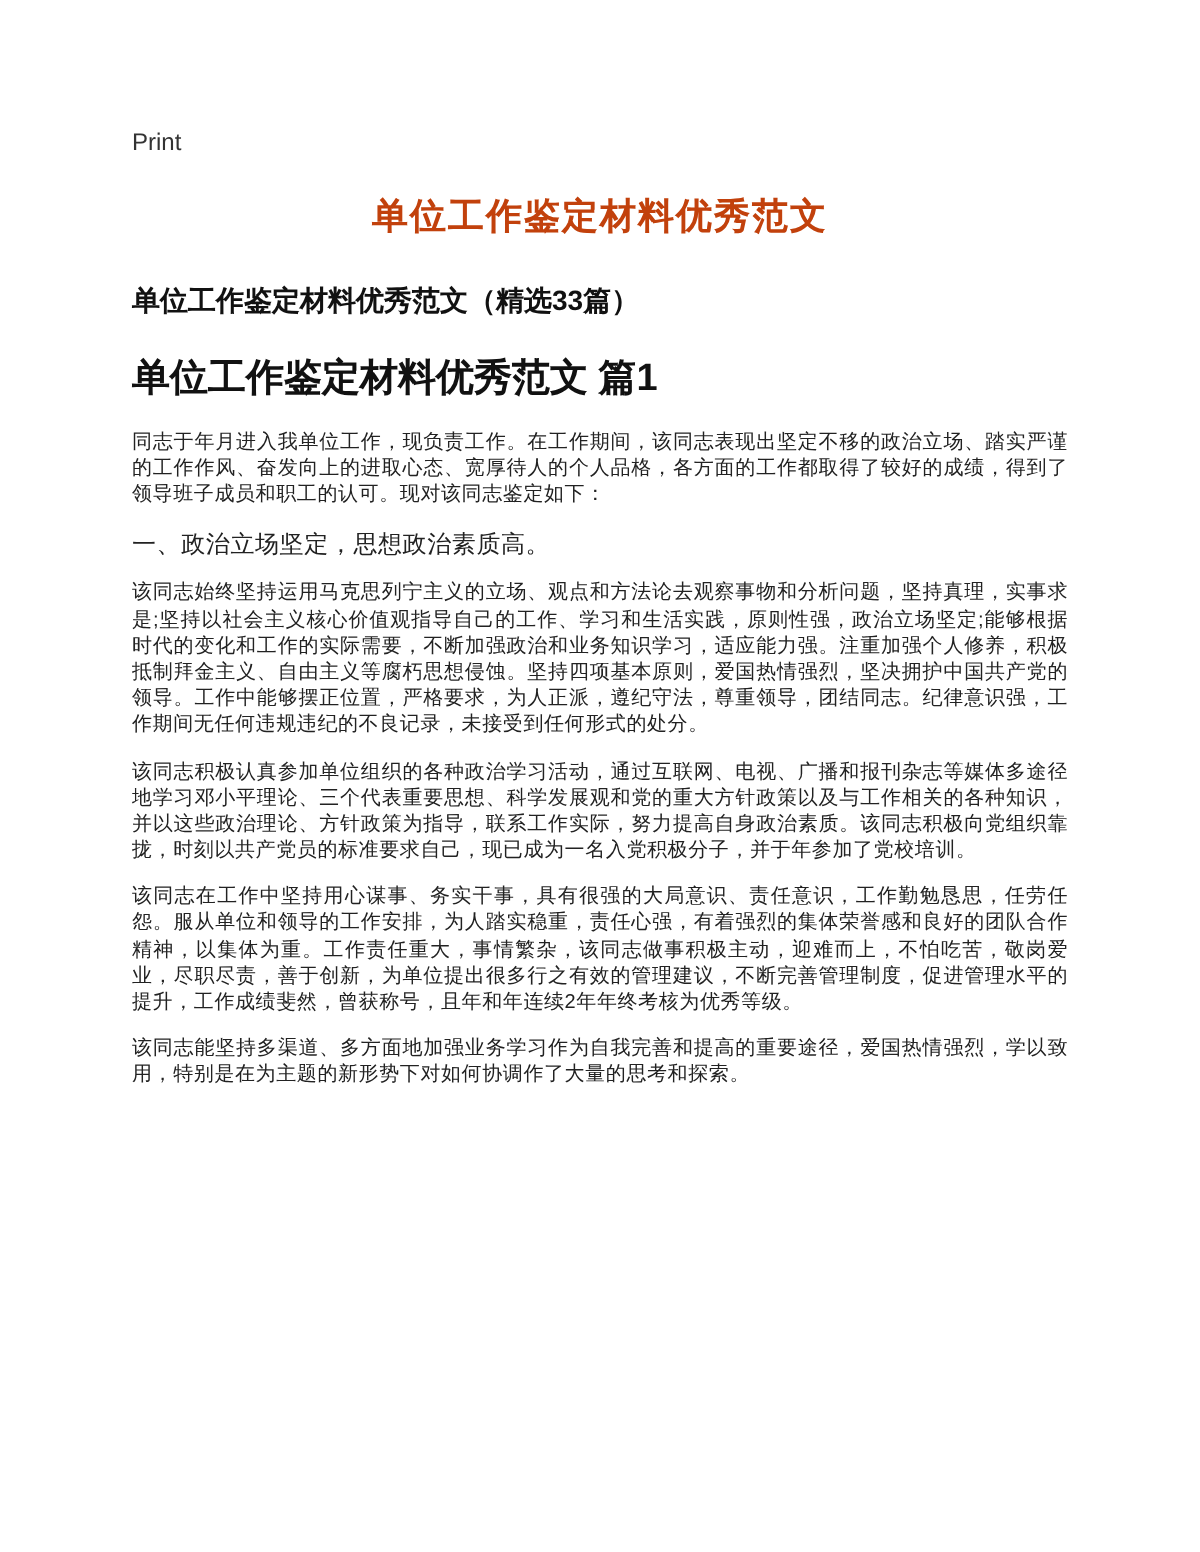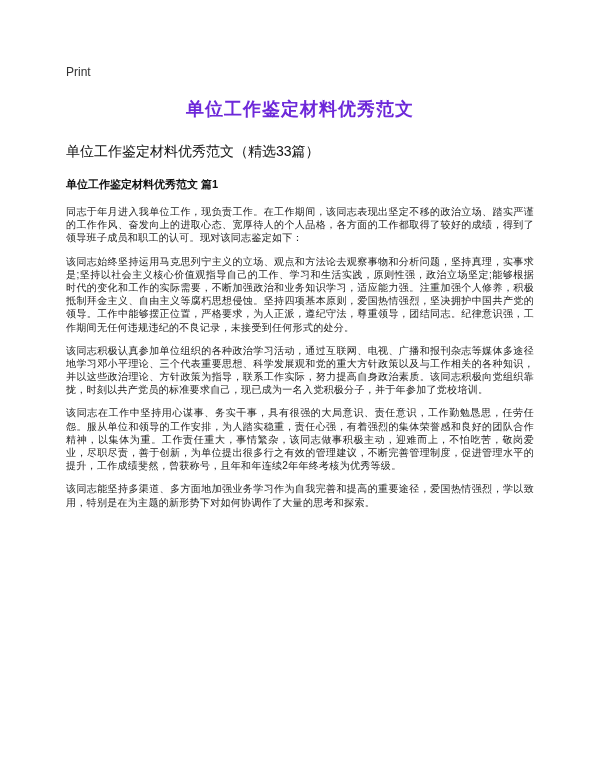--- a/index.html
+++ b/index.html
@@ -19,34 +19,34 @@
   .print-link {
     font-size: 12px;
     color: #333333;
     margin-bottom: 16px;
     display: inline-block;
     cursor: pointer;
   }
   .doc-title {
     font-size: 18px;
     font-weight: bold;
-    color: #6d28d9;
+    color: #c2410c;
     text-align: center;
     margin: 2px 0 22px 0;
     letter-spacing: 1px;
     font-family: Liberation Serif, serif;
   }
   .doc-subtitle {
     font-size: 14px;
-    font-weight: normal;
+    font-weight: bold;
     color: #111111;
     margin-bottom: 16px;
   }
   .section-heading {
-    font-size: 11px;
+    font-size: 19px;
     font-weight: bold;
     color: #111111;
     margin-bottom: 13px;
   }
   .article-body { font-size: 12px; }
   .paragraph {
     font-size: 10px;
     line-height: 1.32;
     text-align: justify;
     margin-bottom: 10px;
@@ -66,18 +66,19 @@
   <span class="print-link">Print</span>
 
   <h1 class="doc-title">单位工作鉴定材料优秀范文</h1>
 
   <div class="doc-subtitle">单位工作鉴定材料优秀范文（精选33篇）</div>
 
   <div class="section-heading">单位工作鉴定材料优秀范文 篇1</div>
 
   <div class="article-body">
       <div class="paragraph">同志于年月进入我单位工作，现负责工作。在工作期间，该同志表现出坚定不移的政治立场、踏实严谨的工作作风、奋发向上的进取心态、宽厚待人的个人品格，各方面的工作都取得了较好的成绩，得到了领导班子成员和职工的认可。现对该同志鉴定如下：</div>
+      <div class="sub-heading">一、政治立场坚定，思想政治素质高。</div>
       <div class="paragraph">该同志始终坚持运用马克思列宁主义的立场、观点和方法论去观察事物和分析问题，坚持真理，实事求是;坚持以社会主义核心价值观指导自己的工作、学习和生活实践，原则性强，政治立场坚定;能够根据时代的变化和工作的实际需要，不断加强政治和业务知识学习，适应能力强。注重加强个人修养，积极抵制拜金主义、自由主义等腐朽思想侵蚀。坚持四项基本原则，爱国热情强烈，坚决拥护中国共产党的领导。工作中能够摆正位置，严格要求，为人正派，遵纪守法，尊重领导，团结同志。纪律意识强，工作期间无任何违规违纪的不良记录，未接受到任何形式的处分。</div>
       <div class="paragraph">该同志积极认真参加单位组织的各种政治学习活动，通过互联网、电视、广播和报刊杂志等媒体多途径地学习邓小平理论、三个代表重要思想、科学发展观和党的重大方针政策以及与工作相关的各种知识，并以这些政治理论、方针政策为指导，联系工作实际，努力提高自身政治素质。该同志积极向党组织靠拢，时刻以共产党员的标准要求自己，现已成为一名入党积极分子，并于年参加了党校培训。</div>
       <div class="paragraph">该同志在工作中坚持用心谋事、务实干事，具有很强的大局意识、责任意识，工作勤勉恳思，任劳任怨。服从单位和领导的工作安排，为人踏实稳重，责任心强，有着强烈的集体荣誉感和良好的团队合作精神，以集体为重。工作责任重大，事情繁杂，该同志做事积极主动，迎难而上，不怕吃苦，敬岗爱业，尽职尽责，善于创新，为单位提出很多行之有效的管理建议，不断完善管理制度，促进管理水平的提升，工作成绩斐然，曾获称号，且年和年连续2年年终考核为优秀等级。</div>
       <div class="paragraph">该同志能坚持多渠道、多方面地加强业务学习作为自我完善和提高的重要途径，爱国热情强烈，学以致用，特别是在为主题的新形势下对如何协调作了大量的思考和探索。</div>
     </div>
 </div>
 
 </body></html>

